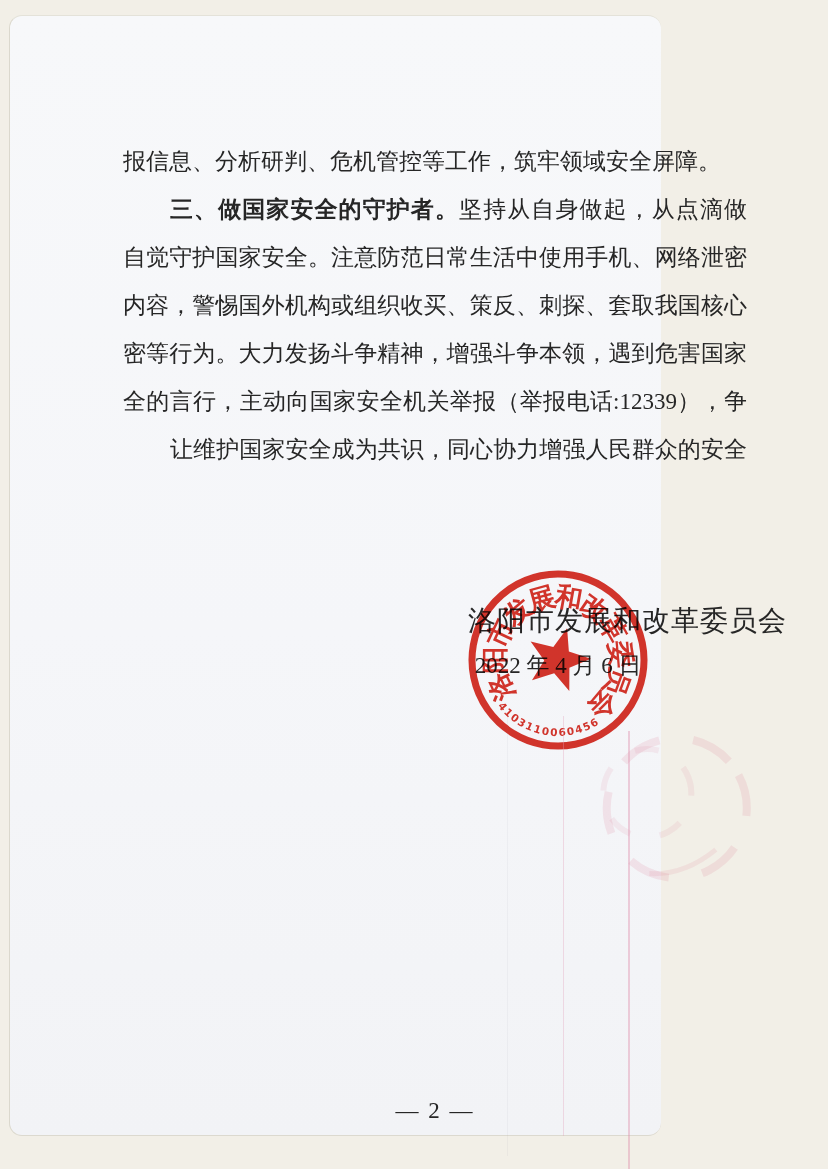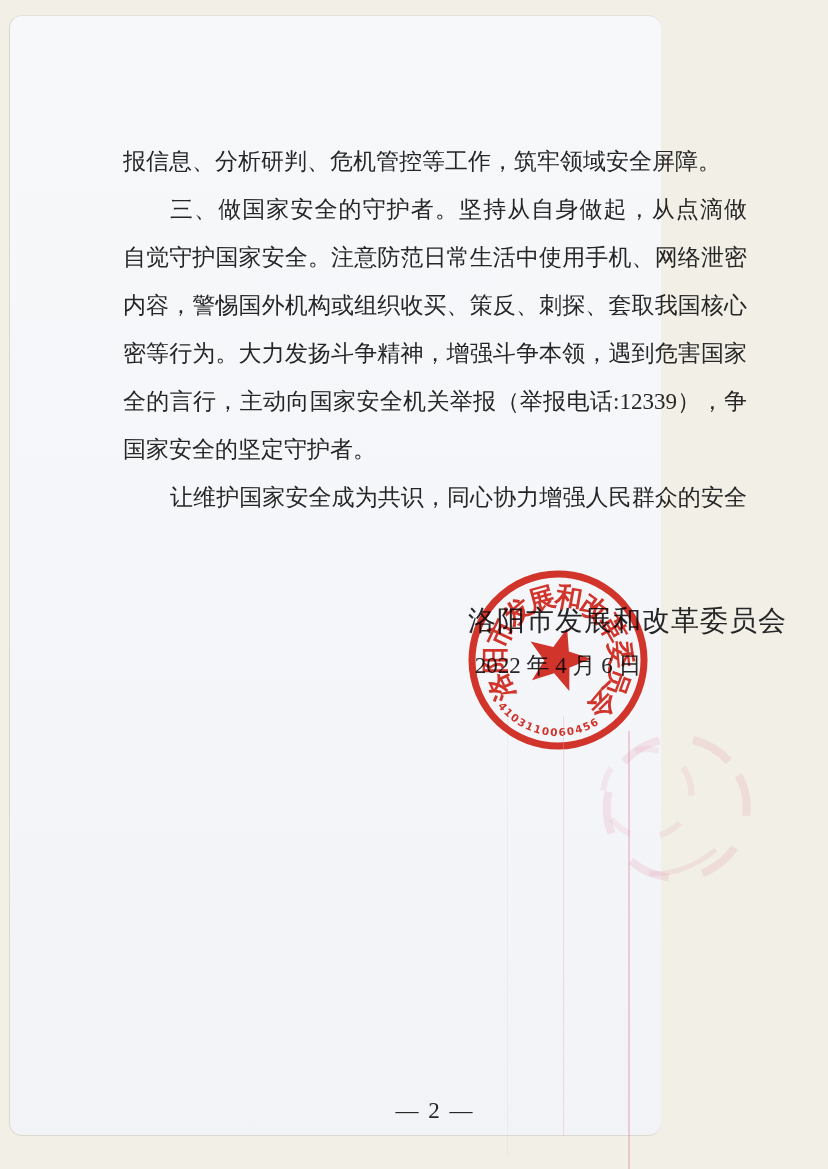--- a/index.html
+++ b/index.html
@@ -35,21 +35,21 @@
   }
   .line {
     height: 48px;
     line-height: 48px;
     text-align: justify;
     text-align-last: justify;
     overflow: hidden;
   }
   .line.indent { text-indent: 47px; }
   .line.para-end { text-align: left; text-align-last: left; }
-  .bold-head { font-weight: normal; }
+  .bold-head { font-weight: bold; }
 
   
   .sig-org {
     position: absolute;
     left: 426px; top: 591px;
     width: 260px;
     font-size: 28px;
     letter-spacing: 1px;
     line-height: 28px;
     white-space: nowrap;
@@ -117,21 +117,20 @@
 
   <div class="body-text">
     <div class="line para-end">报信息、分析研判、危机管控等工作，筑牢领域安全屏障。</div>
     <div class="line indent">
       <span class="bold-head">三、做国家安全的守护者。</span><span>坚持从自身做起，从点滴做起，</span>
     </div>
     <div class="line">自觉守护国家安全。注意防范日常生活中使用手机、网络泄密等</div>
     <div class="line">内容，警惕国外机构或组织收买、策反、刺探、套取我国核心秘</div>
     <div class="line">密等行为。大力发扬斗争精神，增强斗争本领，遇到危害国家安</div>
     <div class="line">全的言行，主动向国家安全机关举报（举报电话:12339），争做</div>
-    <div class="line para-end">国家安全的坚定守护者。</div>
     <div class="line indent">让维护国家安全成为共识，同心协力增强人民群众的安全感，</div>
   </div>
 
   <div class="sig-org">洛阳市发展和改革委员会</div>
   <div class="sig-date">2022 年 4 月 6 日</div>
 
   <svg class="ghost-marks" viewBox="0 0 210 200">
     <g transform="rotate(-28 110 100)">
       <circle cx="115" cy="105" r="70" fill="none" stroke="rgba(214,90,120,0.13)" stroke-width="8" stroke-dasharray="42 34"></circle>
       <circle cx="96" cy="78" r="44" fill="none" stroke="rgba(214,90,120,0.09)" stroke-width="6" stroke-dasharray="24 30"></circle>

